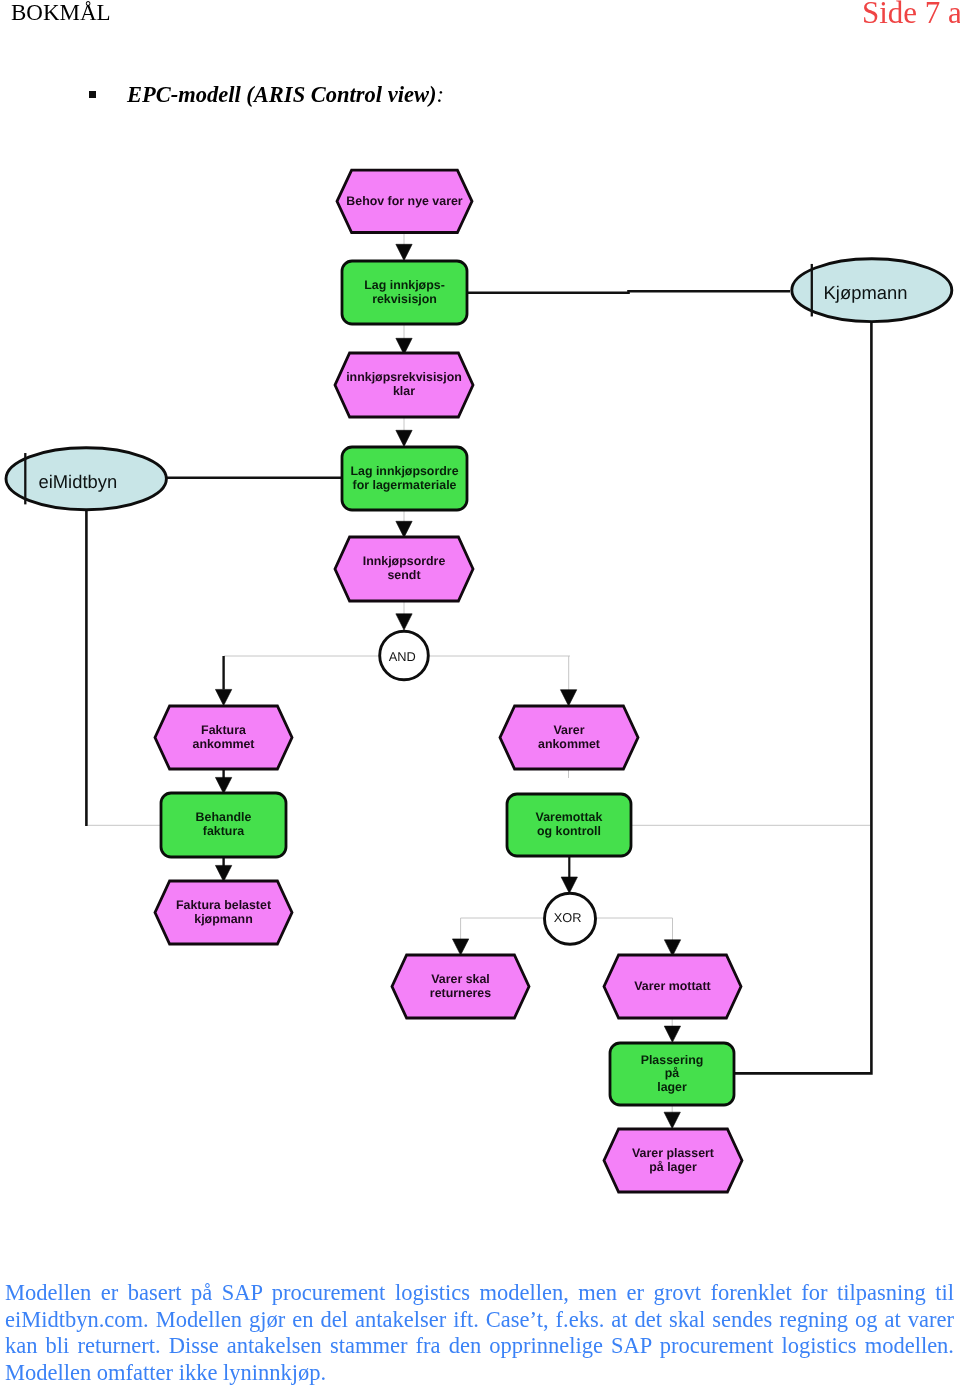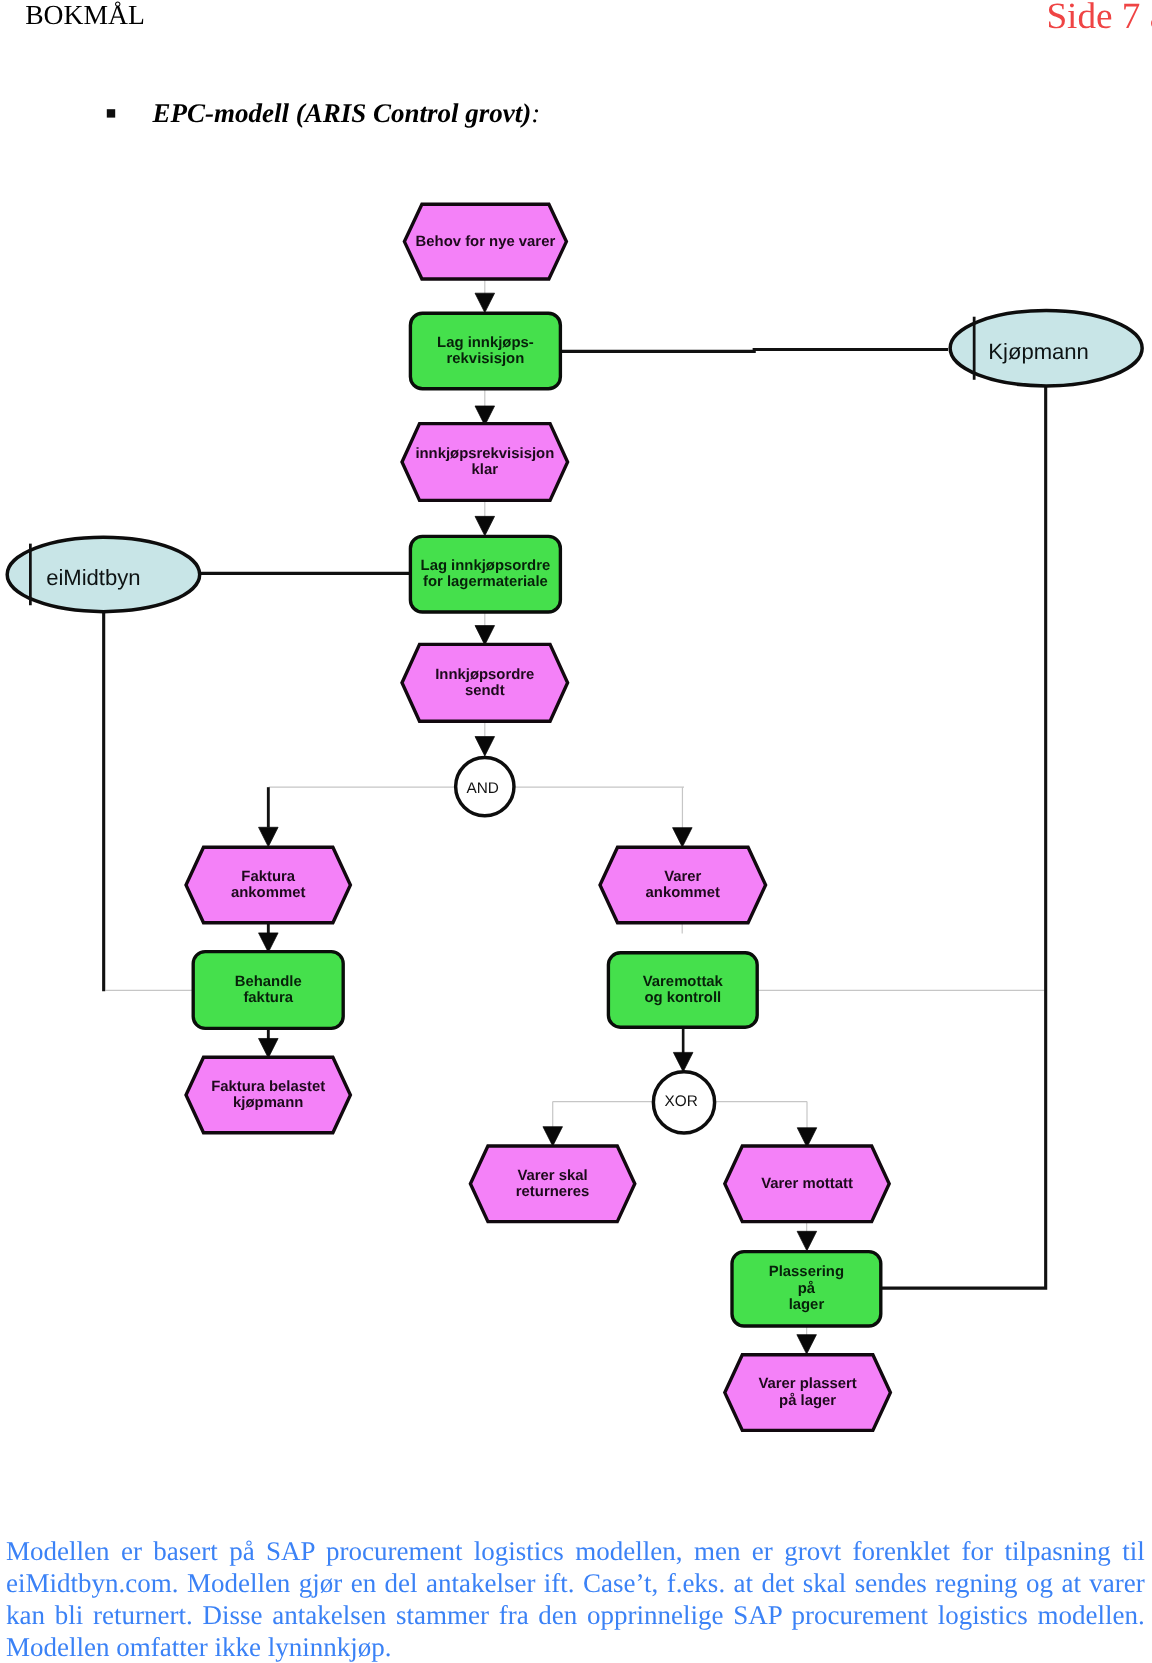--- a/index.html
+++ b/index.html
@@ -2,21 +2,21 @@
 <html><head>
 <meta charset="utf-8">
 <title>EPC-modell (ARIS Control view)</title>
 <style>
   html,body{margin:0;padding:0;}
   body{width:960px;height:1386px;background:#ffffff;position:relative;overflow:hidden;
        font-family:"Liberation Serif",serif;-webkit-font-smoothing:antialiased;}
   .page{position:absolute;left:0;top:0;width:960px;height:1386px;}
 
   
-  .hdr{position:absolute;left:18px;top:0;width:800px;height:42px;}
+  .hdr{position:absolute;left:8px;top:0;width:800px;height:42px;}
   .hdr-left{position:absolute;left:3px;top:0.5px;font-size:23px;color:#000;
             line-height:24px;white-space:nowrap;}
   .hdr-right{position:absolute;left:854px;top:0.5px;font-size:31px;color:#ef4444;
             line-height:24px;white-space:nowrap;}
 
   
   .heading{position:absolute;left:0px;top:0px;width:960px;height:0;}
   .bullet{position:absolute;left:88.8px;top:90.7px;width:7.3px;height:6.9px;background:#0e0e0e;}
   .heading-text{position:absolute;left:127px;top:82.5px;font-size:22.5px;font-weight:bold;
                 font-style:italic;color:#000;white-space:nowrap;line-height:24px;}
@@ -44,21 +44,21 @@
 
 <div class="page">
 
   <div class="hdr">
     <div class="hdr-left">BOKMÅL</div>
     <div class="hdr-right">Side 7 av 7</div>
   </div>
 
   <div class="heading">
     <div class="bullet"></div>
-    <div class="heading-text"><span>EPC-modell (ARIS Control grovt)</span><span class="suffix">:</span></div>
+    <div class="heading-text"><span>EPC-modell (ARIS Control view)</span><span class="suffix">:</span></div>
   </div>
 
   <svg id="diagram" viewBox="0 0 960 1386" width="960" height="1386" aria-label="EPC diagram">
     <g id="g-lines">
         <path d="M404 232.5 L404 245.5" fill="none" stroke="#c6c6c6" stroke-width="1" stroke-linecap="butt" stroke-linejoin="miter"></path>
         <path d="M404 324.5 L404 339.5" fill="none" stroke="#c6c6c6" stroke-width="1" stroke-linecap="butt" stroke-linejoin="miter"></path>
         <path d="M404 417.5 L404 431" fill="none" stroke="#c6c6c6" stroke-width="1" stroke-linecap="butt" stroke-linejoin="miter"></path>
         <path d="M404 510.5 L404 522.5" fill="none" stroke="#c6c6c6" stroke-width="1" stroke-linecap="butt" stroke-linejoin="miter"></path>
         <path d="M404 601.5 L404 614" fill="none" stroke="#c6c6c6" stroke-width="1" stroke-linecap="butt" stroke-linejoin="miter"></path>
         <path d="M224 656 L570 656" fill="none" stroke="#c6c6c6" stroke-width="1" stroke-linecap="butt" stroke-linejoin="miter"></path>

